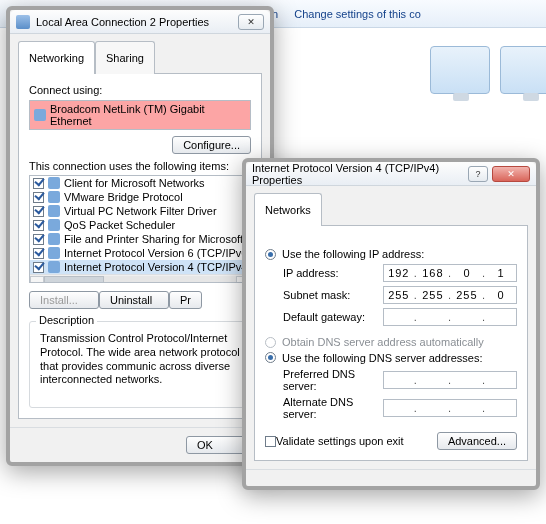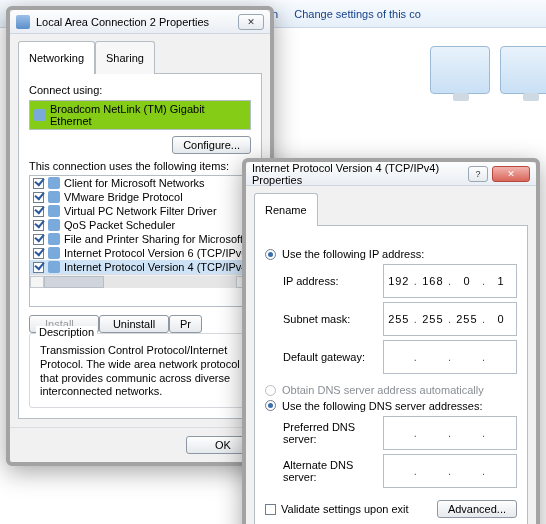--- a/index.html
+++ b/index.html
@@ -113,60 +113,60 @@
     background:#fff;
     padding:10px;
   }
   .btn{
     display:inline-block;
     min-width:70px;
     padding:2px 10px;
     border:1px solid #8e98a3;
     border-radius:3px;
     background:linear-gradient(#fefefe,#e6e9ed);
-    text-align:center;
+    text-align:left;
     font-size:11px;
   }
   .btn.disabled{color:#9a9a9a;}
   .field{
-    border:1px solid #b5bdc6; background:#84cc16;
+    border:1px solid #b5bdc6; background:#fca5a5;
     padding:2px 4px; font-size:11px;
   }
   .listbox{
     border:1px solid #b5bdc6;background:#fff;
-    height:132px;overflow:hidden;
+    height:108px;overflow:hidden;
     font-size:11px;
   }
   .listbox .row{
     display:flex;align-items:center;gap:4px;
     padding:1px 3px;white-space:nowrap;
   }
   .listbox .row.sel{background:#cfe3f7;}
   .cb{width:11px;height:11px;border:1px solid #6f7c8a;background:#fff;display:inline-block;flex-shrink:0;position:relative;}
   .cb.checked::after{content:"";position:absolute;left:1px;top:-1px;width:7px;height:4px;border-left:2px solid #2b5a9e;border-bottom:2px solid #2b5a9e;transform:rotate(-50deg);}
   .mini-icon{width:12px;height:12px;background:#7aa9dc;border-radius:2px;flex-shrink:0;}
   .hscroll{height:14px;border-top:1px solid #dcdfe3;background:#efefef;display:flex;align-items:center;}
   .hscroll .arrow{width:14px;height:12px;border:1px solid #c5cad0;background:#f5f5f5;}
   .hscroll .track{flex:1;height:12px;background:#e6e6e6;position:relative;}
   .hscroll .thumb{position:absolute;left:0;width:60px;top:0;bottom:0;background:#cfd5db;border:1px solid #b8bec5;}
   .groupbox{
     border:1px solid #d6dade;border-radius:3px;
-    padding:10px 10px 8px 10px;margin-top:0;position:relative;
+    padding:10px 10px 20px 10px;margin-top:12px;position:relative;
   }
   .radio{
     width:11px;height:11px;border:1px solid #6f7c8a;border-radius:50%;background:#fff;display:inline-block;vertical-align:middle;margin-right:6px;position:relative;flex-shrink:0;
   }
   .radio.checked::after{content:"";position:absolute;left:2px;top:2px;width:5px;height:5px;border-radius:50%;background:#3a6fab;}
   .radio.disabled{border-color:#b8bec5;}
   .ip-row{display:flex;align-items:center;margin:4px 0 4px 18px;}
   .ip-row .lbl{width:130px;}
   .ip-field{
     width:150px;border:1px solid #b5bdc6;background:#fff;
     display:flex;align-items:center;justify-content:space-around;
-    height:34px;font-family:inherit;letter-spacing:1px;
+    height:18px;font-family:inherit;letter-spacing:1px;
   }
   .ip-field .oct{width:30px;text-align:center;}
   .ip-field .dot{color:#555;}
   .dlg-buttons{
     display:flex;justify-content:flex-end;gap:8px;
     padding:8px 10px;background:#f1f1f1;border-top:1px solid #d9dde1;
     border-radius:0 0 6px 6px;
   }
   .sec-label{font-size:11px;}
   .muted{color:#8a8f95;}
@@ -276,21 +276,21 @@
   </div>
 </div>
 
 <div class="window" style="left:242px;top:158px;width:298px;">
   <div class="titlebar">
     <div class="title">Internet Protocol Version 4 (TCP/IPv4) Properties</div>
     <div class="winbtn help">?</div>
     <div class="winbtn close">✕</div>
   </div>
   <div class="tabstrip">
-    <div class="tab active">Rename</div>
+    <div class="tab active">Networks</div>
   </div>
   <div class="tabpanel">
 
     <div style="margin-top:10px">
       <label style="display:flex;align-items:center;margin-top:12px">
         <span class="radio checked"></span>
         <span>Use the following IP address:</span>
       </label>
       <div class="ip-row">
         <span class="lbl">IP address:</span>
@@ -359,21 +359,21 @@
             <span class="oct"></span>
             <span class="dot">.</span>
             <span class="oct"></span>
             <span class="dot">.</span>
             <span class="oct"></span>
           </span>
       </div>
     </div>
 
     <div style="display:flex;align-items:center;justify-content:space-between;margin-top:12px">
-      <label style="display:flex;align-items:center;gap:5px">
+      <label style="display:flex;align-items:center;">
         <span class="cb"></span>
         <span>Validate settings upon exit</span>
       </label>
       <span class="btn">Advanced...</span>
     </div>
   </div>
   <div class="dlg-buttons">
     
     
   </div>

